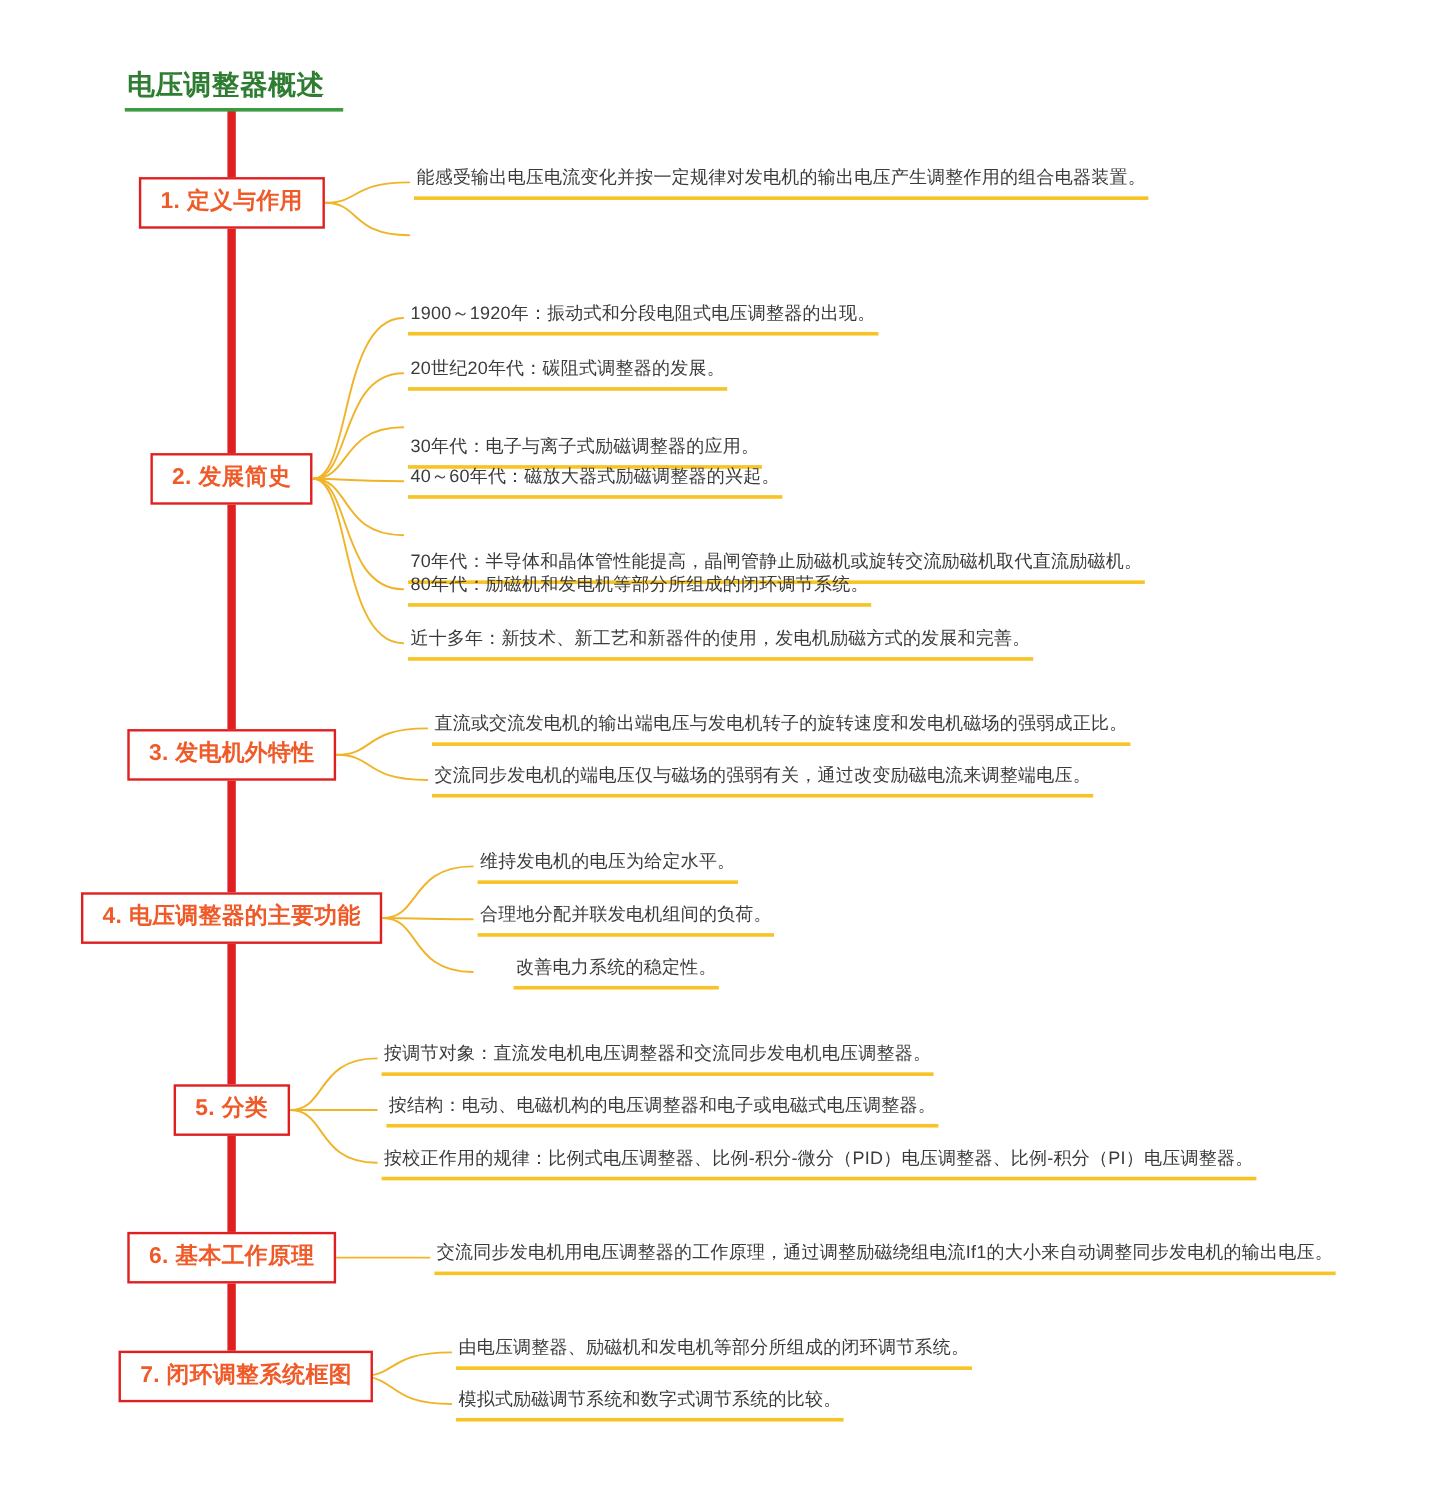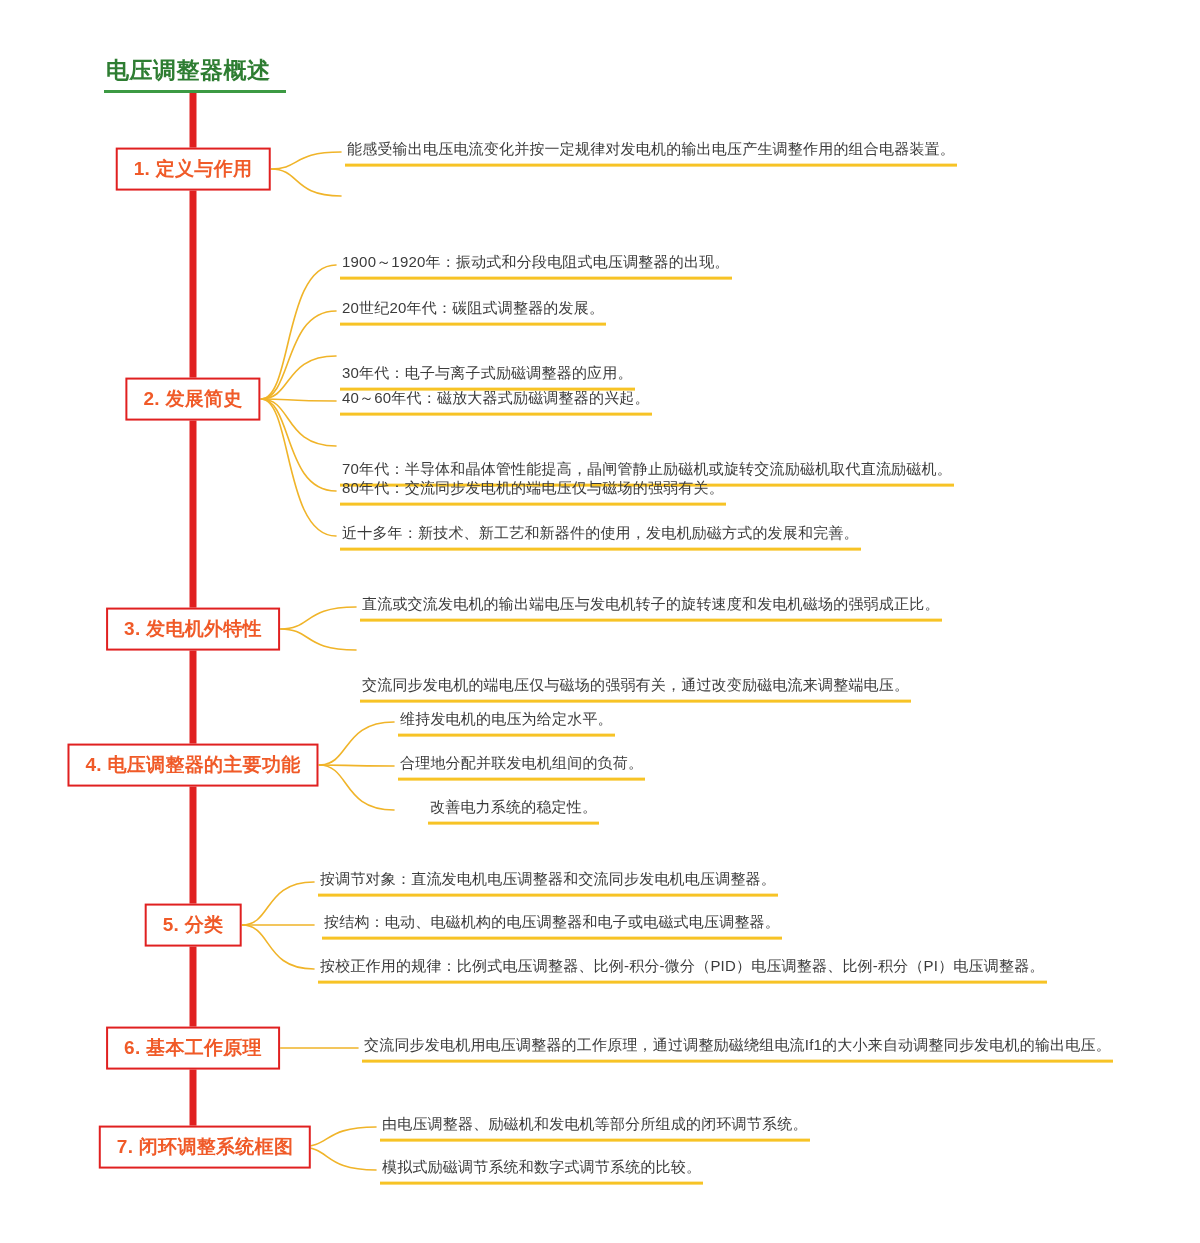--- a/index.html
+++ b/index.html
@@ -149,33 +149,33 @@
       </div>
       <div class="leaf" style="left: 340px; top: 401px;">
         <span class="leaf-text">40～60年代：磁放大器式励磁调整器的兴起。</span>
         <span class="leaf-underline" style="background: rgb(247, 195, 37);"></span>
       </div>
       <div class="leaf" style="left: 340px; top: 446px; margin-top: 26px;">
         <span class="leaf-text">70年代：半导体和晶体管性能提高，晶闸管静止励磁机或旋转交流励磁机取代直流励磁机。</span>
         <span class="leaf-underline" style="background: rgb(247, 195, 37);"></span>
       </div>
       <div class="leaf" style="left: 340px; top: 491px;">
-        <span class="leaf-text">80年代：交流同步发电机的端电压仅与磁场的强弱有关。</span>
+        <span class="leaf-text">80年代：励磁机和发电机等部分所组成的闭环调节系统。</span>
         <span class="leaf-underline" style="background: rgb(247, 195, 37);"></span>
       </div>
       <div class="leaf" style="left: 340px; top: 536px;">
         <span class="leaf-text">近十多年：新技术、新工艺和新器件的使用，发电机励磁方式的发展和完善。</span>
         <span class="leaf-underline" style="background: rgb(247, 195, 37);"></span>
       </div>
       <div class="branch-node" style="left: 193px; top: 629px;"><span>3. 发电机外特性</span></div>
       <div class="leaf" style="left: 360px; top: 607px;">
         <span class="leaf-text">直流或交流发电机的输出端电压与发电机转子的旋转速度和发电机磁场的强弱成正比。</span>
         <span class="leaf-underline" style="background: rgb(247, 195, 37);"></span>
       </div>
-      <div class="leaf" style="left: 360px; top: 688px;">
+      <div class="leaf" style="left: 360px; top: 650px;">
         <span class="leaf-text">交流同步发电机的端电压仅与磁场的强弱有关，通过改变励磁电流来调整端电压。</span>
         <span class="leaf-underline" style="background: rgb(247, 195, 37);"></span>
       </div>
       <div class="branch-node" style="left: 193px; top: 765px;"><span>4. 电压调整器的主要功能</span></div>
       <div class="leaf" style="left: 398px; top: 722px;">
         <span class="leaf-text">维持发电机的电压为给定水平。</span>
         <span class="leaf-underline" style="background: rgb(247, 195, 37);"></span>
       </div>
       <div class="leaf" style="left: 398px; top: 766px;">
         <span class="leaf-text">合理地分配并联发电机组间的负荷。</span>

